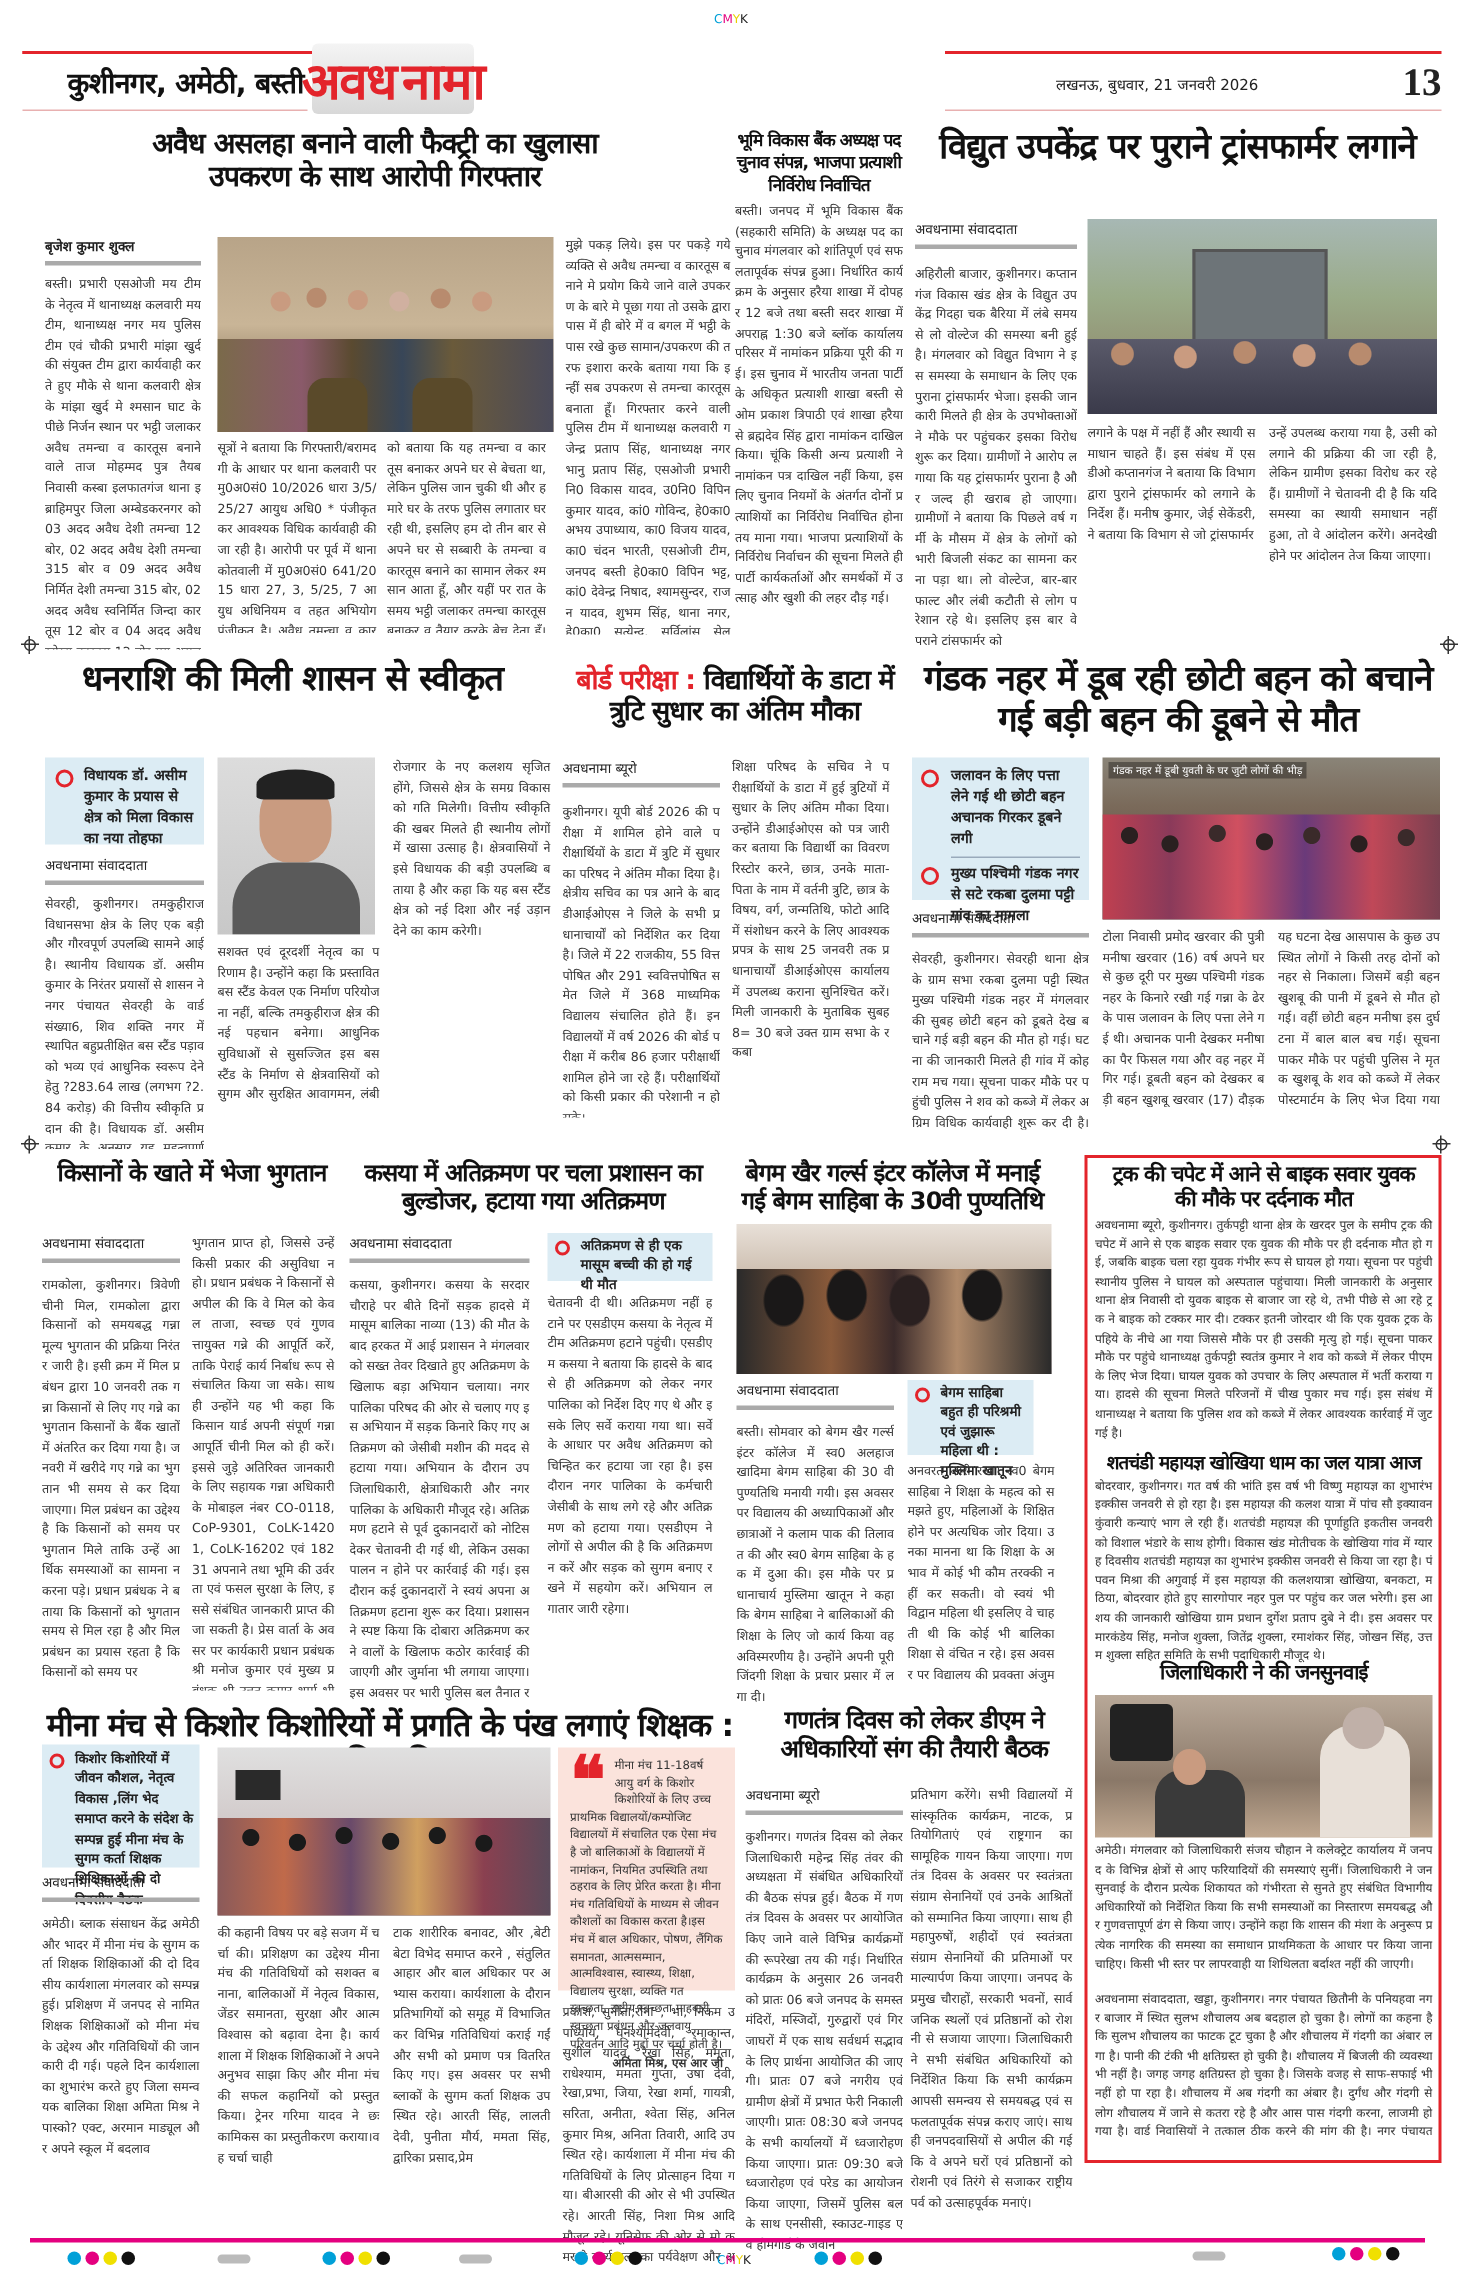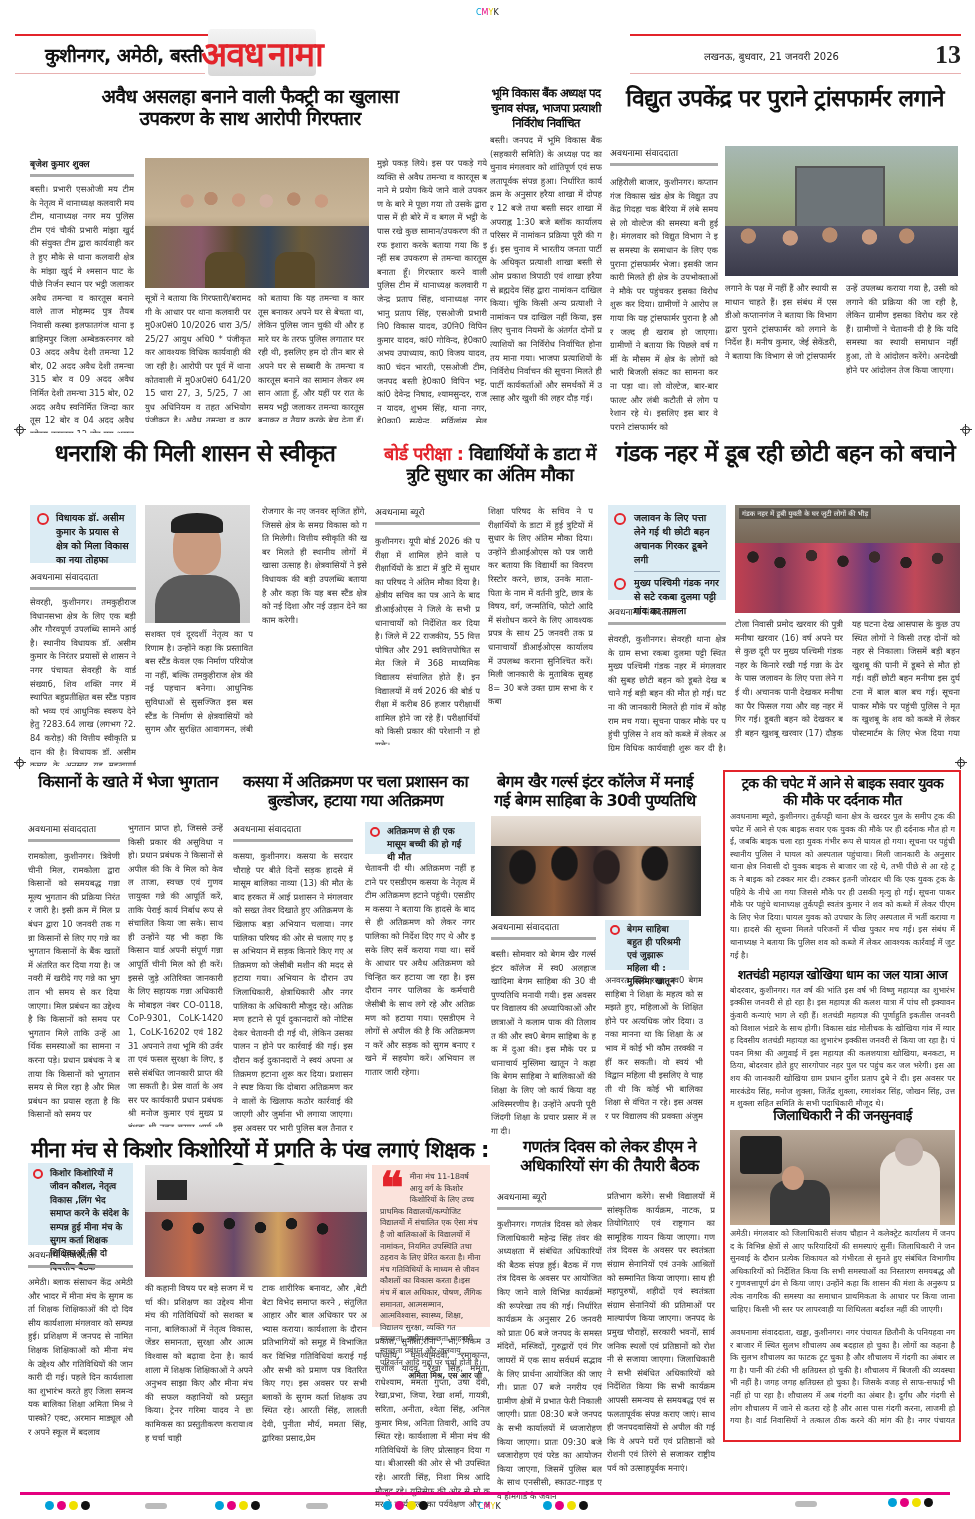--- a/index.html
+++ b/index.html
@@ -150,37 +150,38 @@
 </div>
 <div class="photo" style="left:145px;top:505px;width:105px;height:118px;background:linear-gradient(#dcdcdc,#c8c8c8)">
   <div style="position:absolute;left:28px;top:14px;width:48px;height:56px;background:#c99b80;border-radius:45% 45% 40% 40%"></div>
   <div style="position:absolute;left:26px;top:8px;width:52px;height:20px;background:#222;border-radius:50% 50% 10% 10%"></div>
   <div style="position:absolute;left:10px;right:10px;bottom:0;height:48px;background:#5a5a5a;border-radius:30px 30px 0 0"></div>
 </div>
 <div class="abs" style="left:145px;top:628px;width:108px">
   <div class="txt" style="height:110px">सशक्त एवं दूरदर्शी नेतृत्व का परिणाम है। उन्होंने कहा कि प्रस्तावित बस स्टैंड केवल एक निर्माण परियोजना नहीं, बल्कि तमकुहीराज क्षेत्र की नई पहचान बनेगा। आधुनिक सुविधाओं से सुसज्जित इस बस स्टैंड के निर्माण से क्षेत्रवासियों को सुगम और सुरक्षित आवागमन, लंबी दूरी की बस सेवाओं की बेहतर उपलब्धता के साथ-साथ व्यापारिक गतिविधियों को भी बढ़ावा मिलेगा। इसके अलावा शिक्षा और</div>
 </div>
 <div class="abs" style="left:262px;top:505px;width:105px">
-  <div class="txt" style="height:233px">रोजगार के नए जनवर सृजित होंगे, जिससे क्षेत्र के समग्र विकास को गति मिलेगी। वित्तीय स्वीकृति की खबर मिलते ही स्थानीय लोगों में खासा उत्साह है। क्षेत्रवासियों ने इसे विधायक की बड़ी उपलब्धि बताया है और कहा कि यह बस स्टैंड क्षेत्र को नई दिशा और नई उड़ान देने का काम करेगी।</div>
+  <div class="txt" style="height:233px">रोजगार के नए कलशय सृजित होंगे, जिससे क्षेत्र के समग्र विकास को गति मिलेगी। वित्तीय स्वीकृति की खबर मिलते ही स्थानीय लोगों में खासा उत्साह है। क्षेत्रवासियों ने इसे विधायक की बड़ी उपलब्धि बताया है और कहा कि यह बस स्टैंड क्षेत्र को नई दिशा और नई उड़ान देने का काम करेगी।</div>
 </div>
 
 <div class="abs" style="left:375px;top:443px;width:230px">
   <div class="hl hl-m"><span style="color:#e3242b">बोर्ड परीक्षा :</span> <span>विद्यार्थियों के डाटा में</span></div>
   <div class="hl hl-m">त्रुटि सुधार का अंतिम मौका</div>
 </div>
 <div class="abs" style="left:375px;top:505px;width:105px">
   <div class="byline">अवधनामा ब्यूरो</div>
   <div class="txt" style="height:210px;margin-top:10px">कुशीनगर। यूपी बोर्ड 2026 की परीक्षा में शामिल होने वाले परीक्षार्थियों के डाटा में त्रुटि में सुधार का परिषद ने अंतिम मौका दिया है। क्षेत्रीय सचिव का पत्र आने के बाद डीआईओएस ने जिले के सभी प्रधानाचार्यों को निर्देशित कर दिया है। जिले में 22 राजकीय, 55 वित्तपोषित और 291 स्ववित्तपोषित समेत जिले में 368 माध्यमिक विद्यालय संचालित होते हैं। इन विद्यालयों में वर्ष 2026 की बोर्ड परीक्षा में करीब 86 हजार परीक्षार्थी शामिल होने जा रहे हैं। परीक्षार्थियों को किसी प्रकार की परेशानी न हो सके।</div>
 </div>
 <div class="abs" style="left:488px;top:505px;width:105px">
   <div class="txt" style="height:233px">शिक्षा परिषद के सचिव ने परीक्षार्थियों के डाटा में हुई त्रुटियों में सुधार के लिए अंतिम मौका दिया। उन्होंने डीआईओएस को पत्र जारी कर बताया कि विद्यार्थी का विवरण रिस्टोर करने, छात्र, उनके माता-पिता के नाम में वर्तनी त्रुटि, छात्र के विषय, वर्ग, जन्मतिथि, फोटो आदि में संशोधन करने के लिए आवश्यक प्रपत्र के साथ 25 जनवरी तक प्रधानाचार्यों डीआईओएस कार्यालय में उपलब्ध कराना सुनिश्चित करें। मिली जानकारी के मुताबिक सुबह 8= 30 बजे उक्त ग्राम सभा के रकबा</div>
 </div>
 
 <div class="abs" style="left:608px;top:440px;width:355px">
   <div class="hl hl-l">गंडक नहर में डूब रही छोटी बहन को बचाने</div>
+  <div class="hl hl-l">गई बड़ी बहन की डूबने से मौत</div>
 </div>
 <div class="highlight" style="left:608px;top:505px;width:118px;height:95px;font-size:9.5px;line-height:14px;background:#dcecf4">
   <div class="hl-item"><span class="bullet"></span><span>जलावन के लिए पत्ता लेने गई थी छोटी बहन अचानक गिरकर डूबने लगी</span></div>
   <div style="border-top:1px solid #9ab;margin:2px 0 4px"></div>
   <div class="hl-item"><span class="bullet"></span><span>मुख्य पश्चिमी गंडक नगर से सटे रकबा दुलमा पट्टी गांव का मामला</span></div>
 </div>
 <div class="abs" style="left:608px;top:605px;width:118px">
   <div class="byline">अवधनामा संवाददाता</div>
   <div class="txt" style="height:120px;margin-top:8px">सेवरही, कुशीनगर। सेवरही थाना क्षेत्र के ग्राम सभा रकबा दुलमा पट्टी स्थित मुख्य पश्चिमी गंडक नहर में मंगलवार की सुबह छोटी बहन को डूबते देख बचाने गई बड़ी बहन की मौत हो गई। घटना की जानकारी मिलते ही गांव में कोहराम मच गया। सूचना पाकर मौके पर पहुंची पुलिस ने शव को कब्जे में लेकर अग्रिम विधिक कार्यवाही शुरू कर दी है। मिली जानकारी के मुताबिक सुबह 8= 30 बजे उक्त ग्राम सभा के रकबा</div>
 </div>

